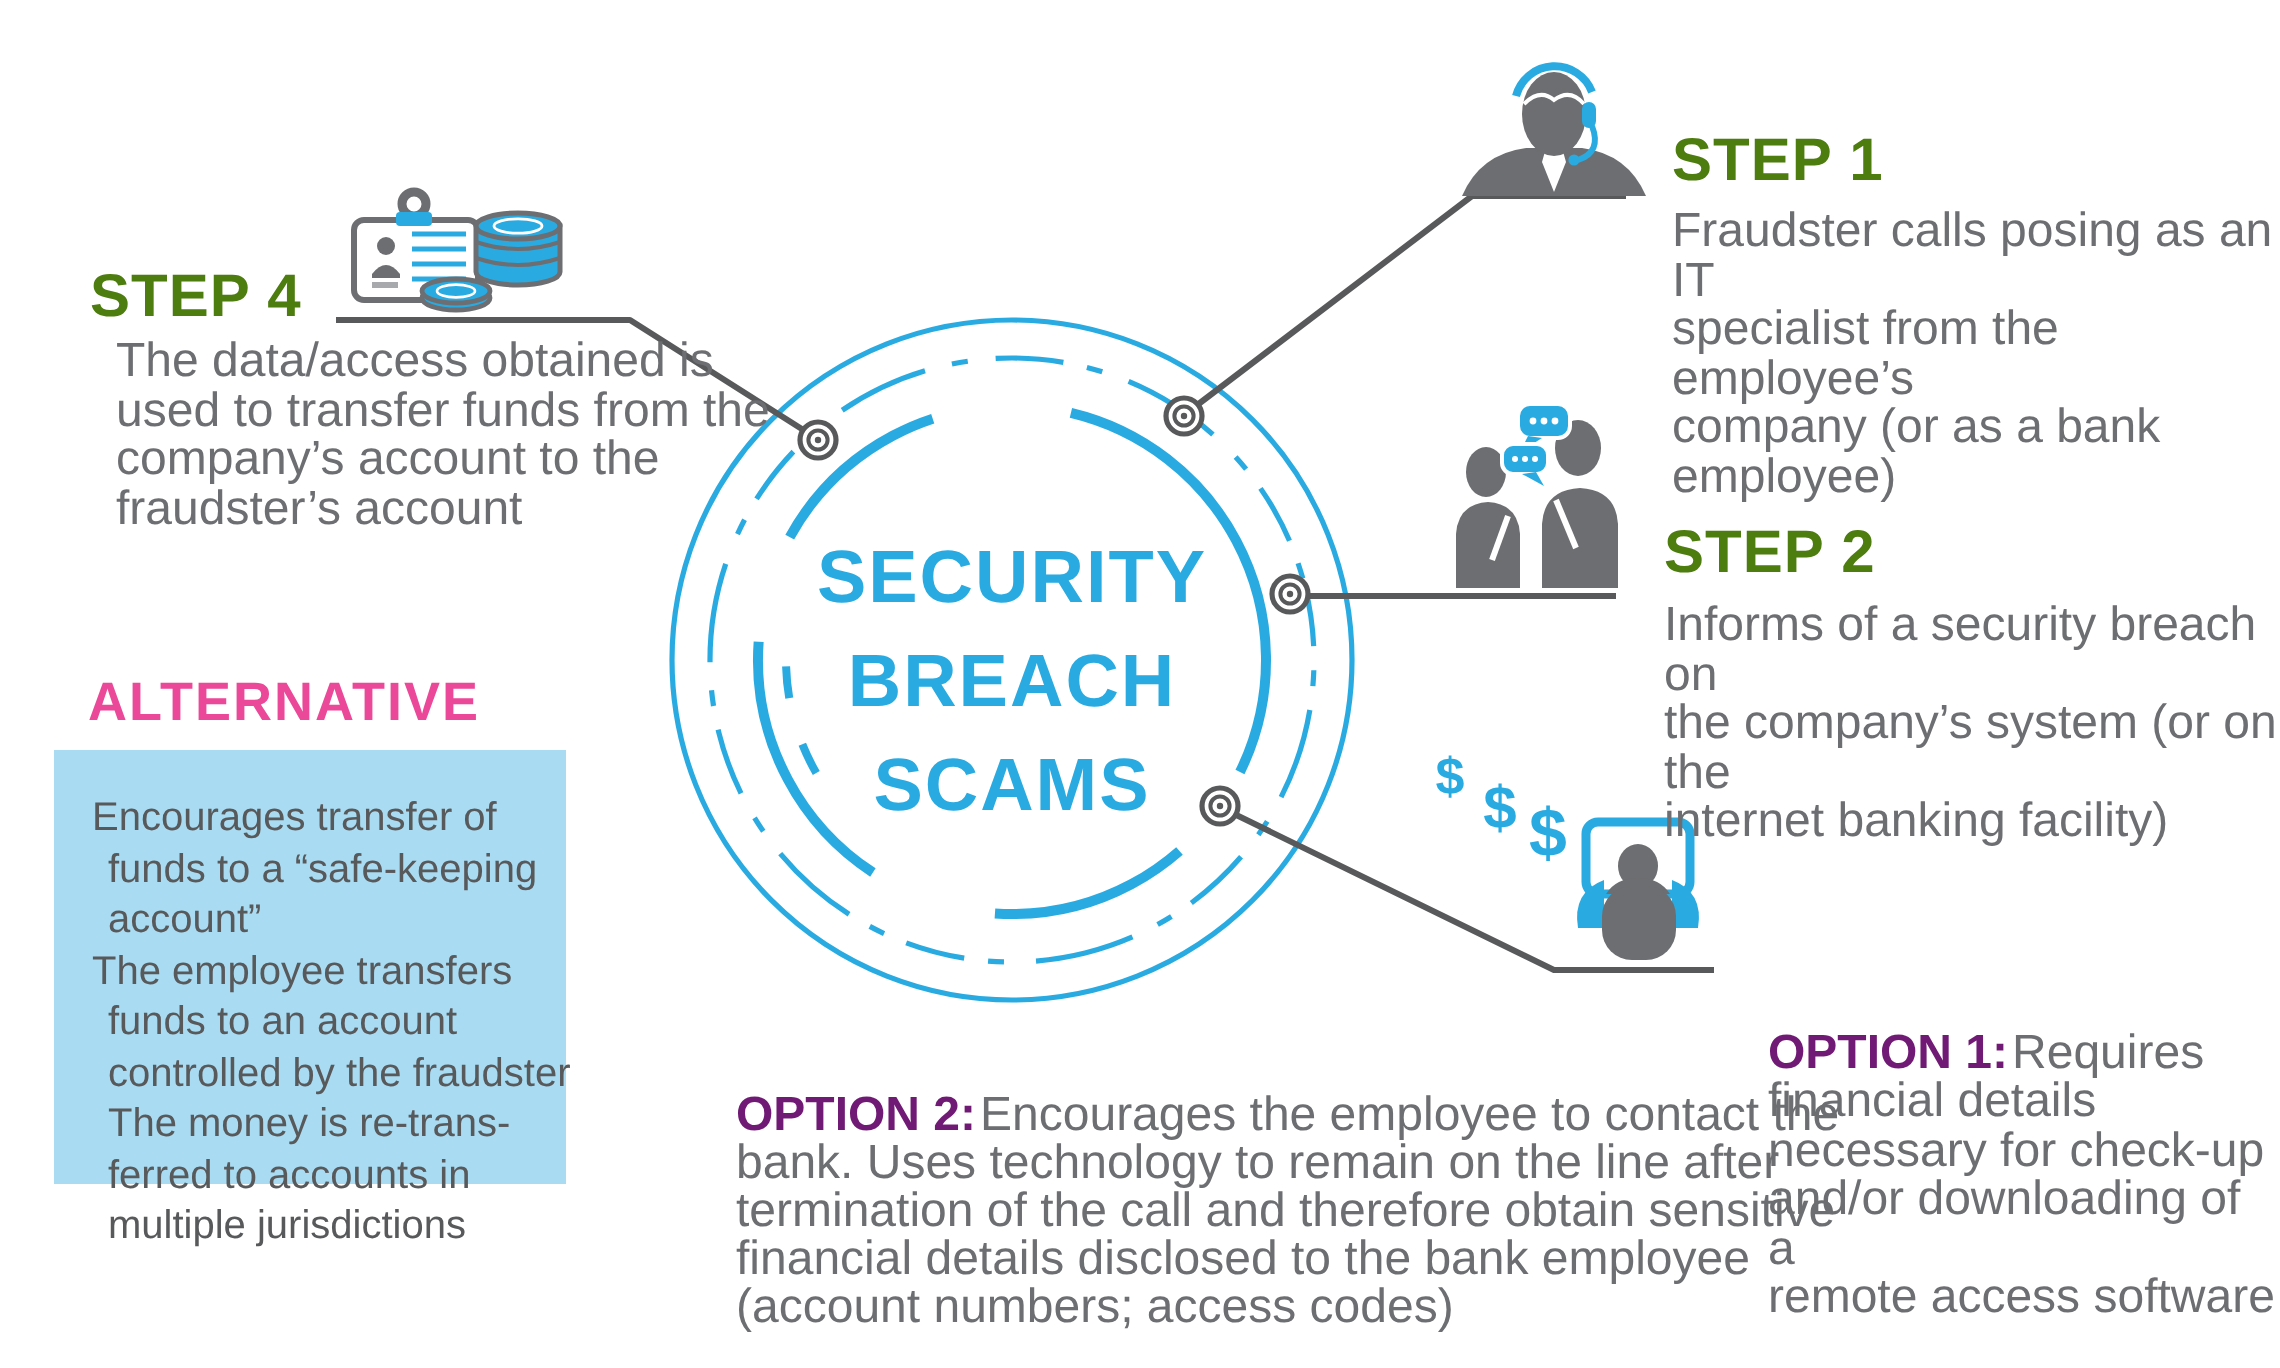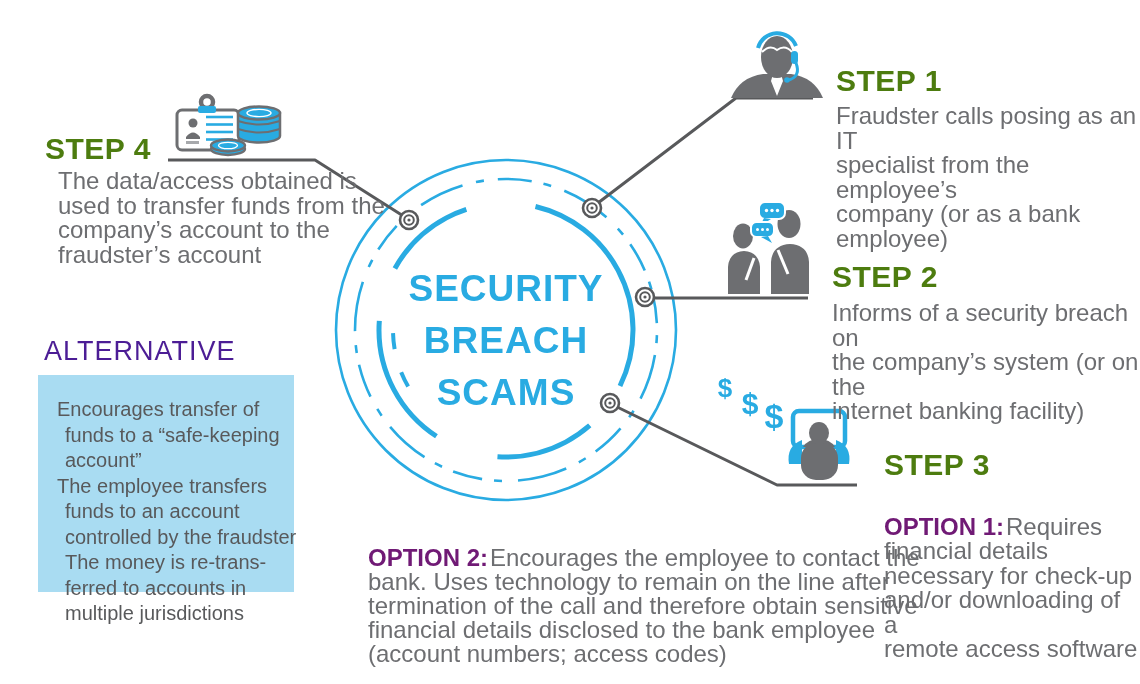--- a/index.html
+++ b/index.html
@@ -15,24 +15,24 @@
   }
   .body-txt{
     font-size:24px;color:#6d6e71;line-height:24.5px;white-space:pre-line;
   }
   .opt-label{color:#701a75;font-weight:bold;margin-right:2px;}
   .center-title{
     width:320px;text-align:center;font-size:37px;font-weight:bold;
     color:#29abe2;line-height:52px;white-space:pre-line;letter-spacing:1px;
   }
   .alt-title{
-    font-size:27px;color:#4c1d95;letter-spacing:1px;white-space:nowrap;
+    font-size:27px;color:#ec4899;letter-spacing:1px;white-space:nowrap;font-weight:bold;
   }
   .alt-box{
-    position:absolute;left:38px;top:375px;width:256px;height:217px;
+    position:absolute;left:27px;top:375px;width:256px;height:217px;
     background:#a9dcf2;box-sizing:border-box;padding:22px 8px 0 19px;
   }
   .alt-box .ln{
     font-size:20px;color:#58595b;line-height:25.5px;white-space:nowrap;
   }
   .alt-box .ind{padding-left:8px;}
   .option2{line-height:24px;}
 </style>
 </head>
 <body>
@@ -163,21 +163,20 @@
   <div class="txt step-h" style="left:836px;top:64px;">STEP 1</div>
   <div class="txt body-txt" style="left:836px;top:104px;">Fraudster calls posing as an IT
 specialist from the employee’s
 company (or as a bank employee)</div>
 
   <div class="txt step-h" style="left:832px;top:260px;">STEP 2</div>
   <div class="txt body-txt" style="left:832px;top:301px;">Informs of a security breach on
 the company’s system (or on the
 internet banking facility)</div>
 
-  <div class="txt step-h" style="left:884px;top:448px;">STEP 3</div>
   <div class="txt body-txt" style="left:884px;top:490px;">
     <span class="opt-label">OPTION 1:</span><span>Requires
 financial details
 necessary for check-up
 and/or downloading of a
 remote access software</span>
   </div>
 
   <div class="txt alt-title" style="left:44px;top:336px;">ALTERNATIVE</div>
   <div class="txt alt-box">

